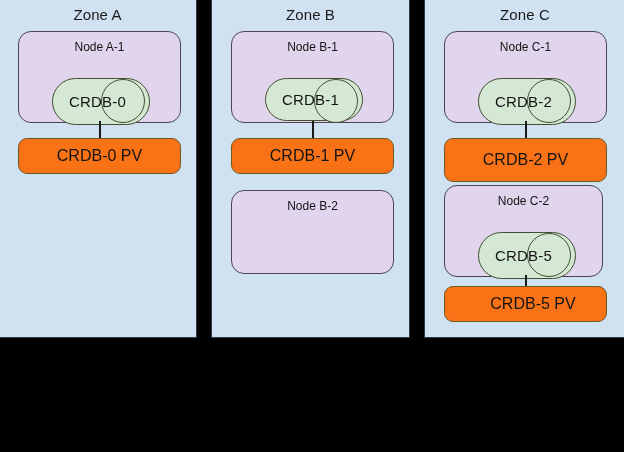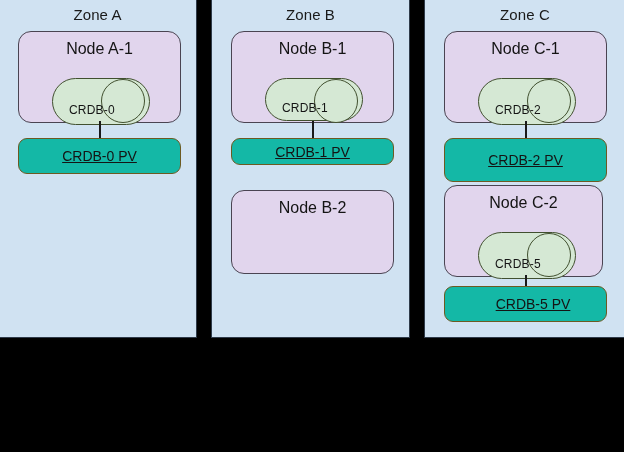--- a/index.html
+++ b/index.html
@@ -8,38 +8,38 @@
   #canvas{position:relative;width:624px;height:452px;background:#000;}
 
   .zone{position:absolute;background:#d0e2f2;border:1.3px solid #2f3b4a;
         box-sizing:border-box;}
   .zone-title{position:absolute;top:7px;left:0;right:0;text-align:center;
         font-size:15px;color:#1a1a1a;letter-spacing:.1px;}
 
   .node{position:absolute;background:#e1d5ed;border:1.2px solid #4a4452;
         border-radius:13px;box-sizing:border-box;}
   .node-title{position:absolute;top:8px;left:0;right:0;text-align:center;
-        font-size:16px;color:#141414;}
+        font-size:12px;color:#141414;}
 
   
   .cyl{position:absolute;}
   .cyl-body{position:absolute;left:0;top:0;width:100%;height:100%;
         background:#d5e8d4;border:1.1px solid #41502f;border-radius:26px;
         box-sizing:border-box;}
   .cyl-face{position:absolute;right:5px;top:1px;width:44px;height:44px;
         background:#d5e8d4;border:1.1px solid #41502f;border-radius:50%;
         box-sizing:border-box;}
   .cyl-label{position:absolute;left:0;top:0;height:100%;
         display:flex;align-items:center;padding-left:17px;
-        font-size:12px;color:#141414;letter-spacing:.2px;margin-top:8px;}
+        font-size:15px;color:#141414;letter-spacing:.2px;}
 
-  .pv{position:absolute;background:#14b8a6;border:1.2px solid #6d5a22;
+  .pv{position:absolute;background:#f97316;border:1.2px solid #6d5a22;
         border-radius:9px;box-sizing:border-box;
         display:flex;align-items:center;justify-content:center;
-        font-size:14px;color:#141414;text-decoration:underline;}
+        font-size:16px;color:#141414;}
 
   .link{position:absolute;width:1.6px;background:#1a1a1a;}
 </style>
 </head>
 <body>
 
 <div id="canvas">
 
   <div class="zone" style="left:-2px;top:-2px;width:199px;height:340px;">
     <div class="zone-title">Zone A</div>
@@ -67,21 +67,21 @@
 
       <div class="cyl" style="left:33px;top:46px;width:98px;height:43px;">
         <div class="cyl-body"></div>
         <div class="cyl-face"></div>
         <div class="cyl-label">CRDB-1</div>
       </div>
     </div>
 
     <div class="link" style="left:100px;top:122px;height:18px;"></div>
 
-    <div class="pv" style="left:19px;top:139px;width:163px;height:27px;">CRDB-1 PV</div>
+    <div class="pv" style="left:19px;top:139px;width:163px;height:36px;">CRDB-1 PV</div>
 
     <div class="node" style="left:19px;top:191px;width:163px;height:84px;">
       <div class="node-title">Node B-2</div>
     </div>
   </div>
 
   <div class="zone" style="left:424px;top:-2px;width:202px;height:340px;">
     <div class="zone-title">Zone C</div>
 
     <div class="node" style="left:19px;top:32px;width:163px;height:92px;">

